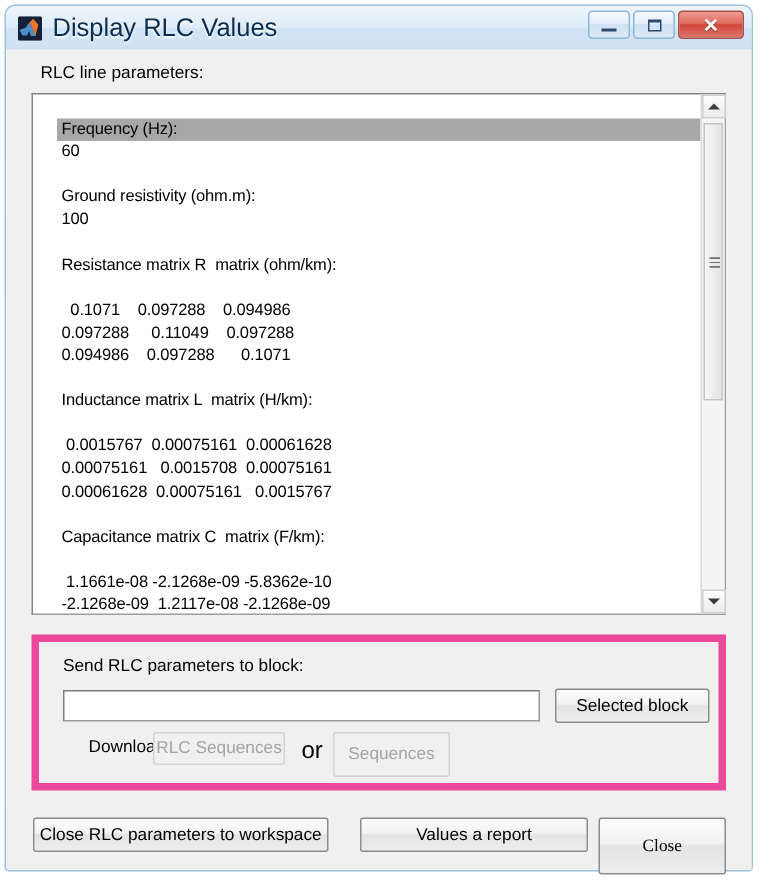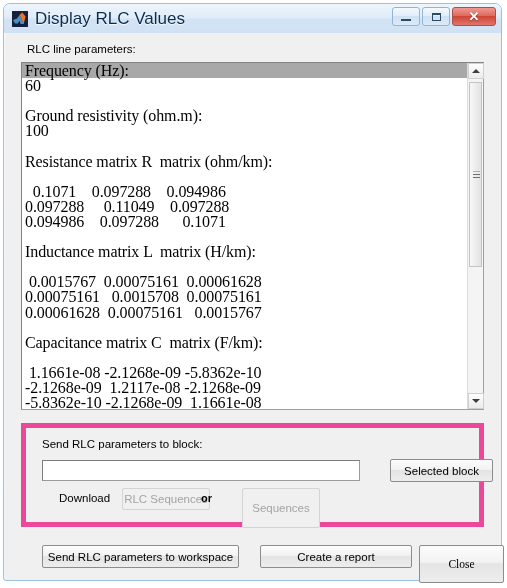--- a/index.html
+++ b/index.html
@@ -131,24 +131,24 @@
     box-sizing: border-box;
     display: flex;
   }
   .text-content {
     flex: 1 1 auto;
     overflow: hidden;
     padding: 0;
     position: relative;
   }
   .code-pre {
-    margin: 0;
+    margin: 16px;
     padding: 0 0 0 3px;
-    font-family: Liberation Serif, serif;
-    font-size: 16px;
+    font-family: Liberation Sans, sans-serif;
+    font-size: 11px;
     line-height: 15.1px;
     color: #000000;
     white-space: pre;
     letter-spacing: -0.1px;
   }
   .code-pre .selected-line {
     background: #a8a8a8;
     display: block;
     width: 446px;
     margin-left: -3px;
@@ -255,21 +255,20 @@
     color: #000000;
     background: linear-gradient(180deg, #fcfcfc 0%, #f2f2f2 45%, #e4e4e4 50%, #ededed 100%);
     border: 1px solid #8c8c8c;
     border-radius: 2px;
     box-sizing: border-box;
     cursor: default;
     display: flex;
     align-items: center;
     justify-content: center;
     padding: 0;
-    margin-left: 20px;
   }
   .btn.disabled {
     color: #a4a4a4;
     background: #f0f0f0;
     border: 1px solid #d4d4d4;
   }
   .selected-block-btn {
     position: absolute;
     left: 344px;
     top: 31px;
@@ -287,30 +286,29 @@
     position: absolute;
     left: 76px;
     top: 60px;
     width: 88px;
     height: 22px;
   }
   .or-label {
     position: absolute;
     left: 175px;
     top: 64px;
-    font-size: 11px;
-    color: #000000;
-    font-weight: bold;
+    font-size: 16px;
+    color: #000000;
   }
   .sequences-btn {
     position: absolute;
     left: 196px;
     top: 60px;
     width: 78px;
-    height: 40px;
+    height: 30px;
   }
 
   
   .bottom-bar {
     position: absolute;
     left: 0;
     top: 505px;
     width: 100%;
     height: 42px;
   }
@@ -411,19 +409,19 @@
       <div class="group-title">Send RLC parameters to block:</div>
       <input class="block-input" type="text" value="" style="">
       <div class="btn selected-block-btn">Selected block</div>
       <div class="download-label">Download</div>
       <div class="btn disabled rlc-matrices-btn">RLC Sequences</div>
       <div class="or-label">or</div>
       <div class="btn disabled sequences-btn">Sequences</div>
     </div>
 
     <div class="bottom-bar">
-      <div class="btn send-ws-btn">Send RLC parameters to workspace</div>
-      <div class="btn report-btn">Create a report</div>
+      <div class="btn send-ws-btn">Close RLC parameters to workspace</div>
+      <div class="btn report-btn">Values a report</div>
       <div class="btn close-btn">Close</div>
     </div>
 
   </div>
 </div>
 
 </body></html>

